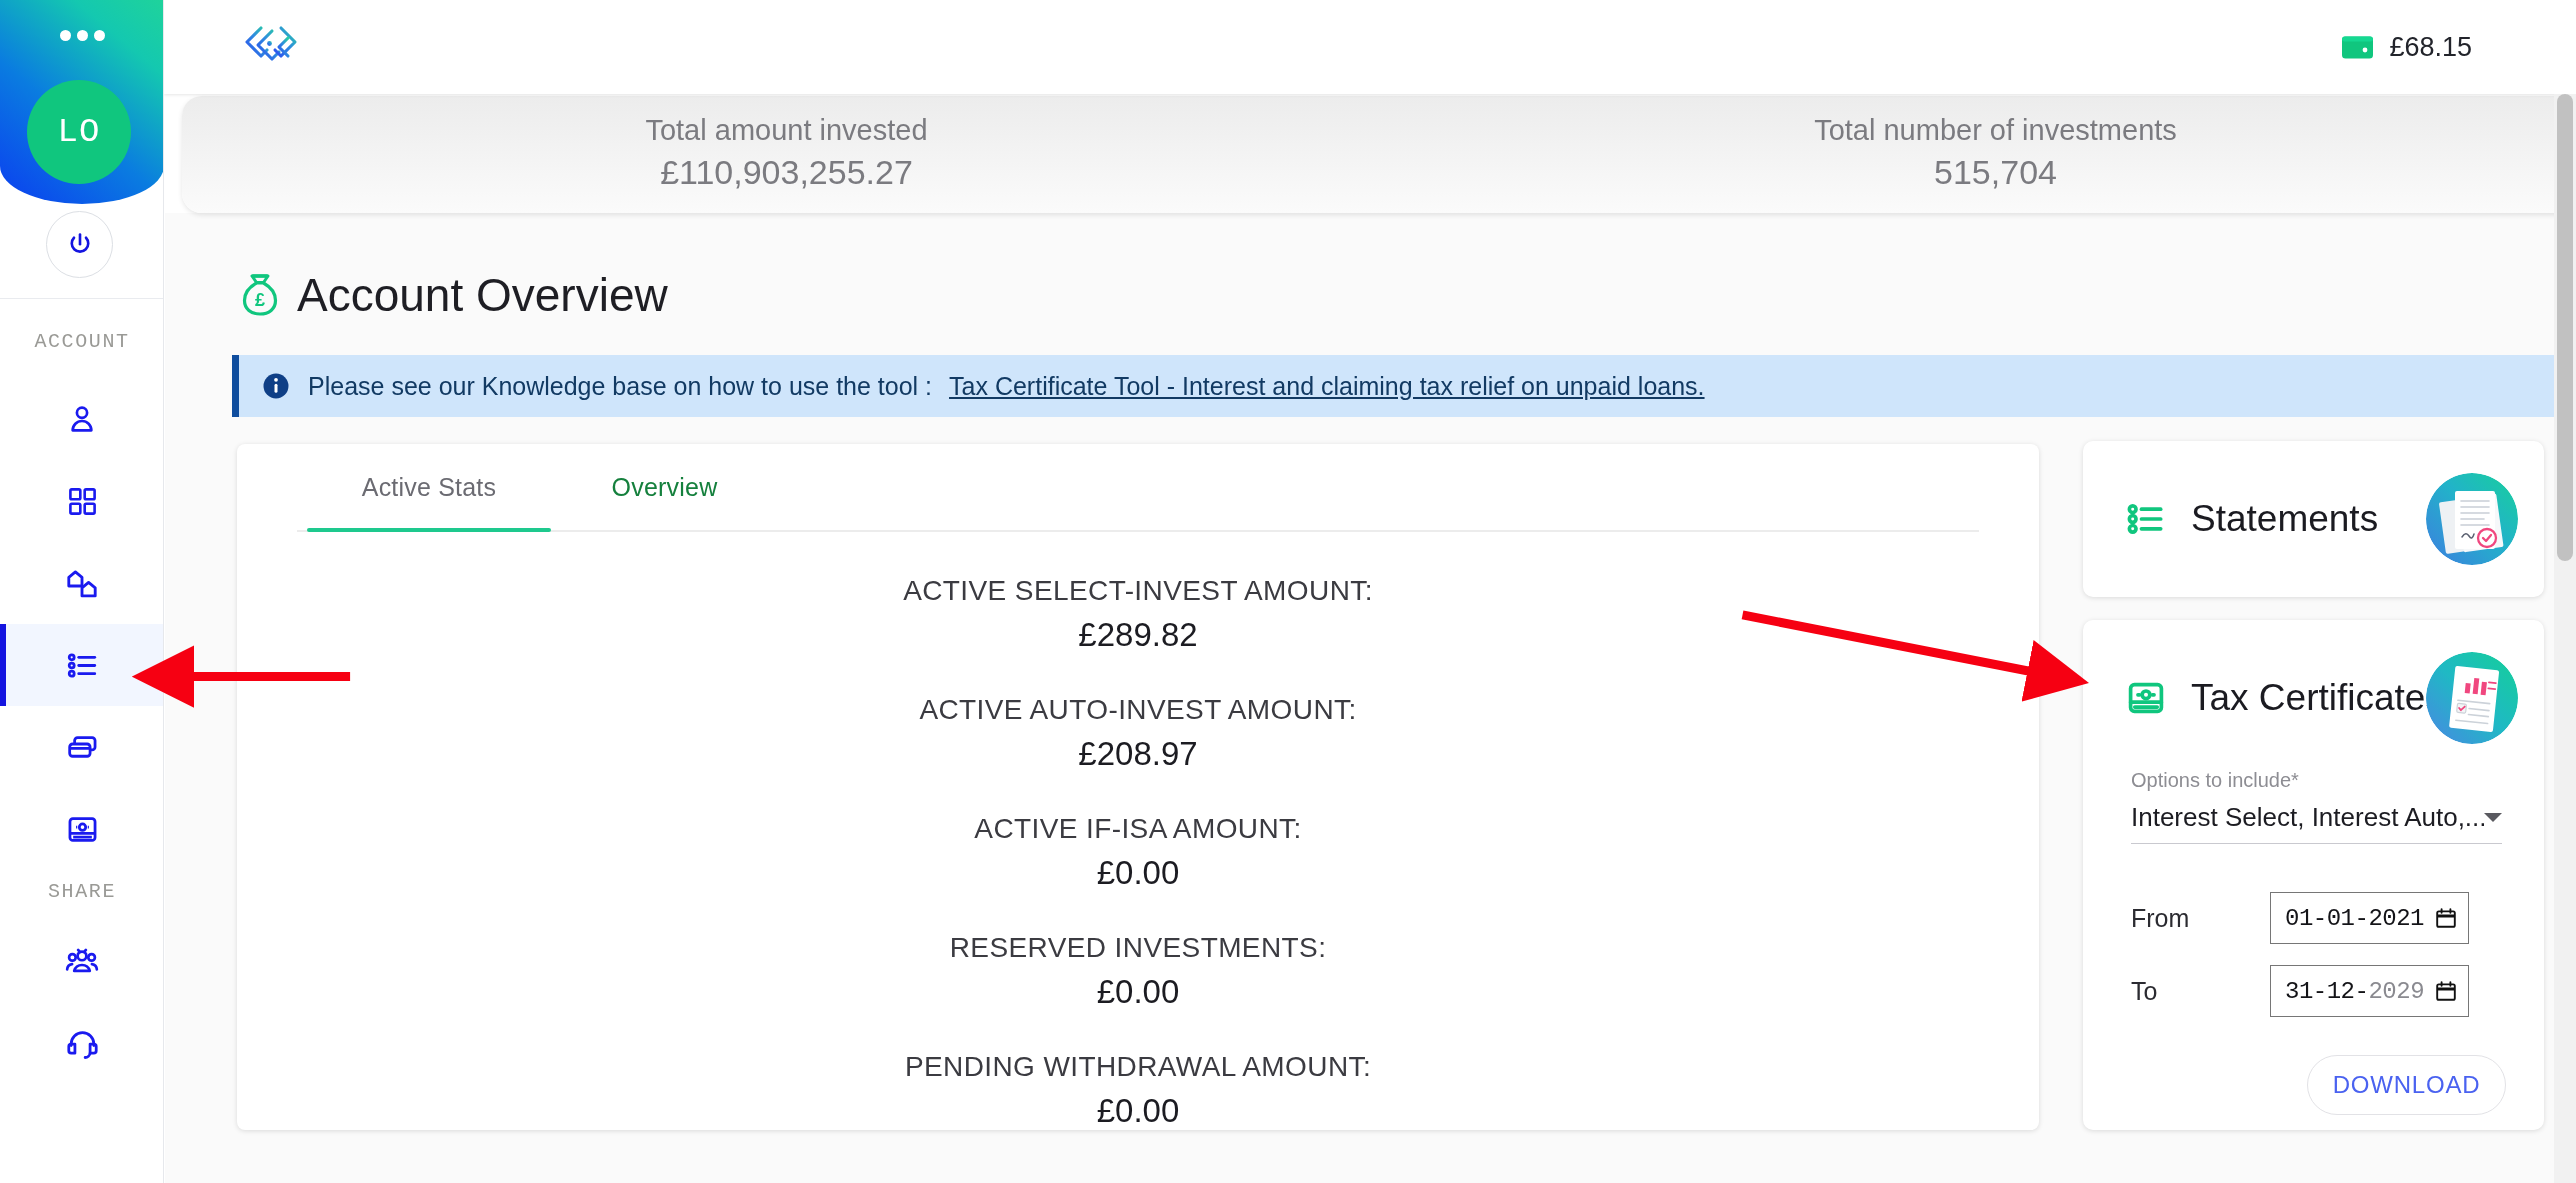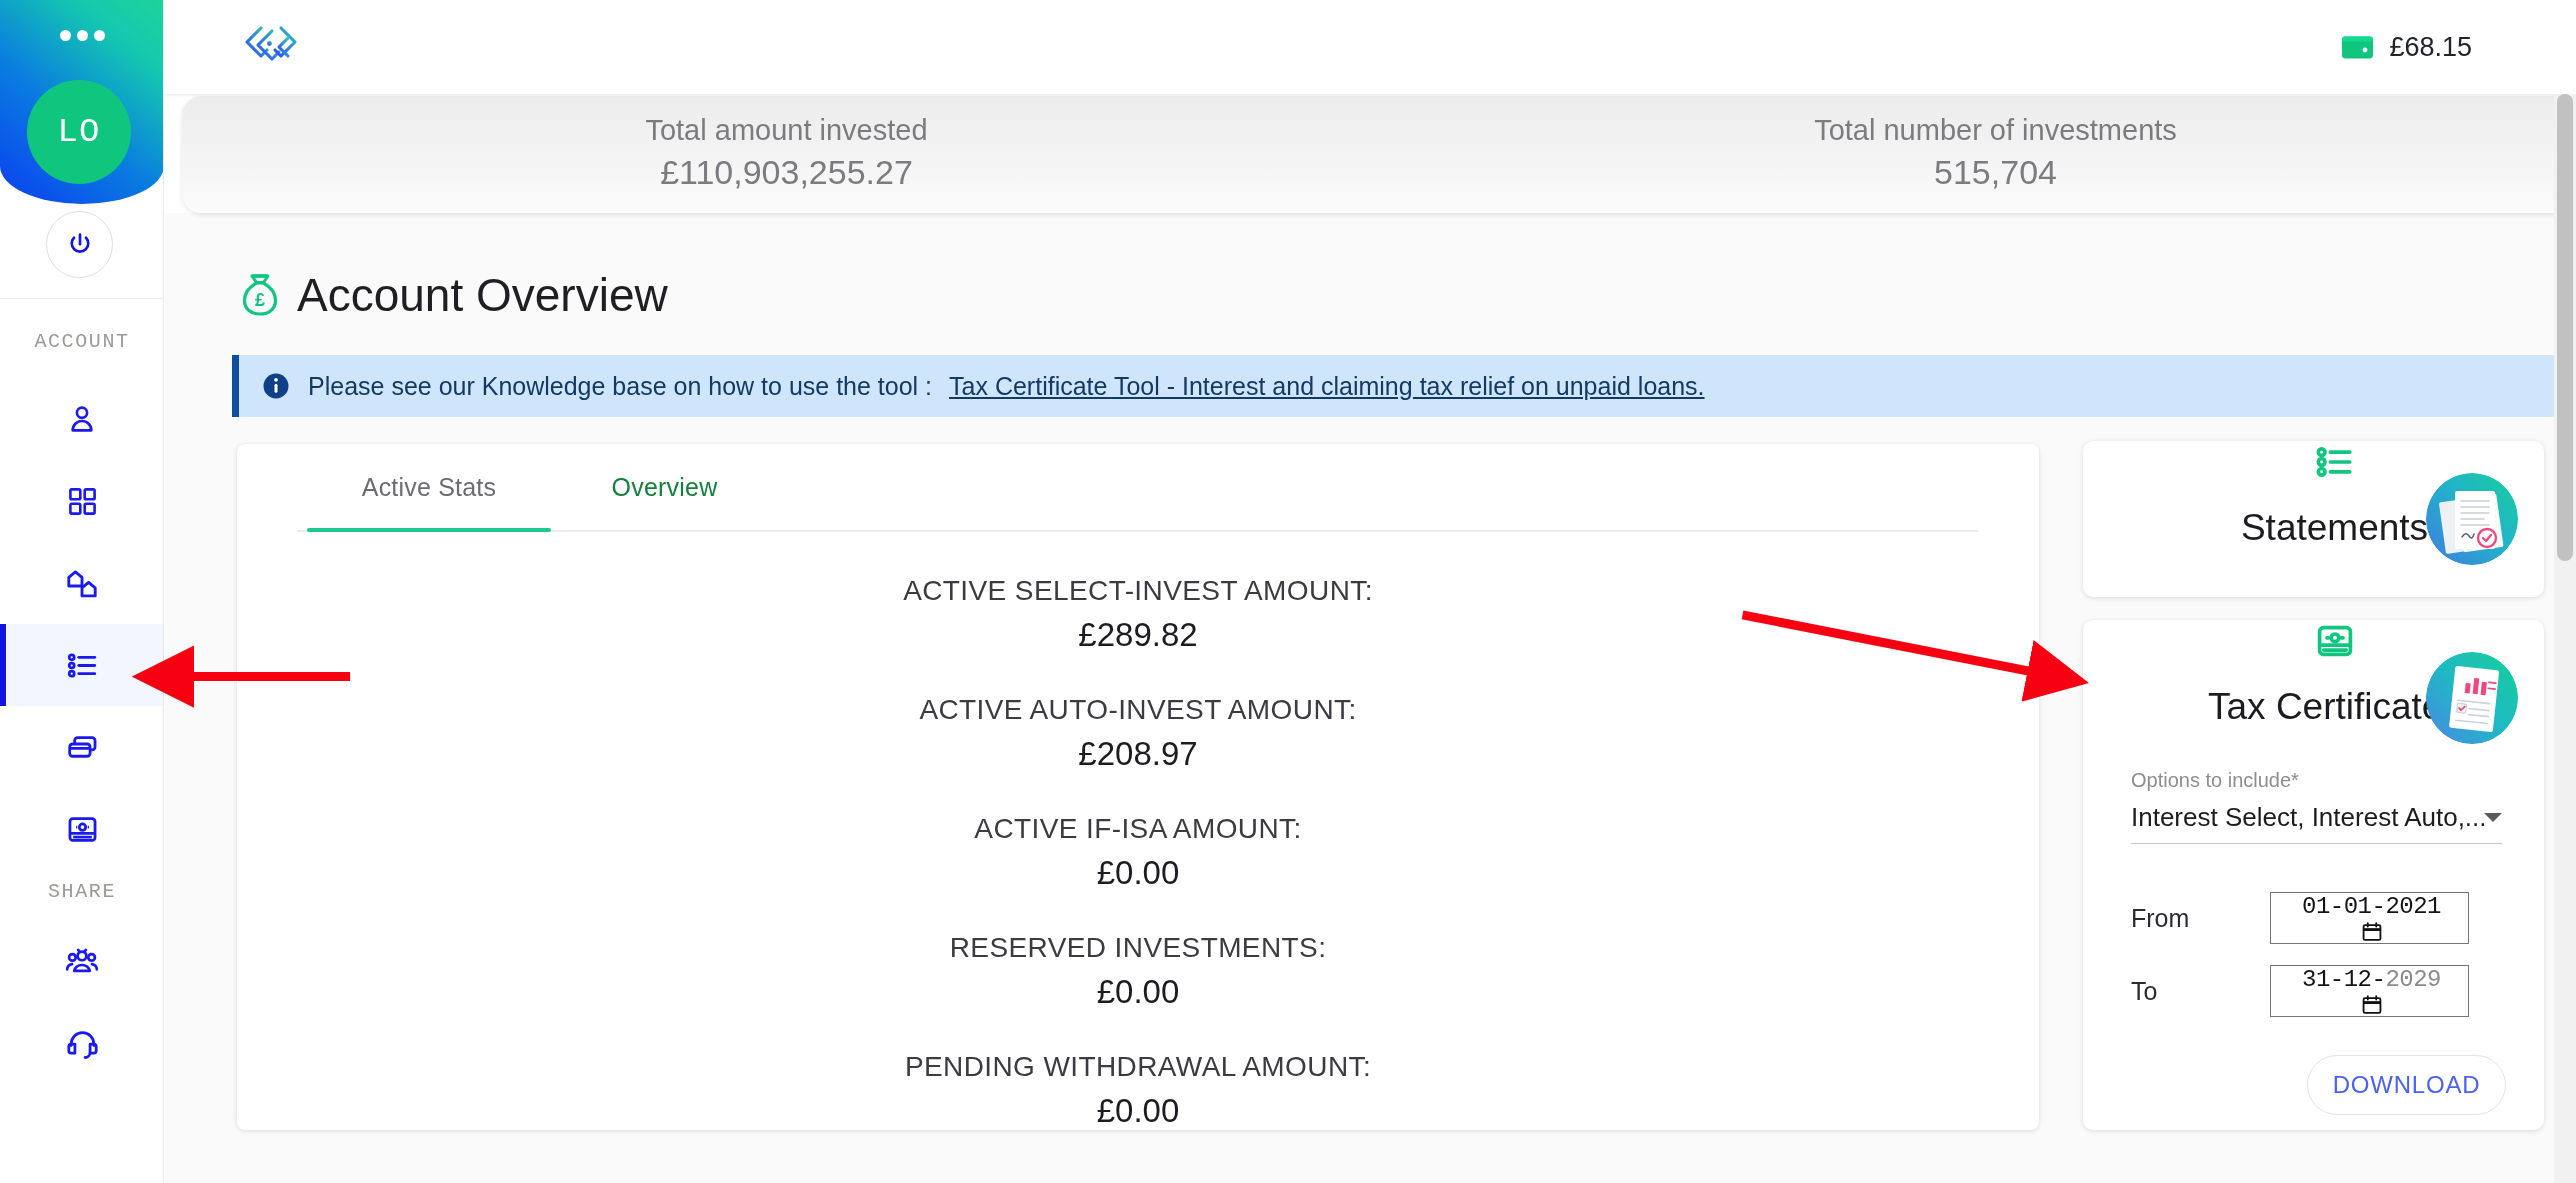--- a/index.html
+++ b/index.html
@@ -142,21 +142,21 @@
 
   
   .sidecard {
     position: absolute; left: 2083px; width: 461px;
     background: #fff; border-radius: 10px;
     box-shadow: 0 1px 5px rgba(0,0,0,0.13);
   }
   #statements-card { top: 441px; height: 156px; }
   #tax-card { top: 620px; height: 510px; }
   .card-head {
-    position: relative; display: flex; align-items: center; height: 156px; padding-left: 42px; gap: 24px; flex-direction: column;
+    position: relative; display: flex; align-items: center; height: 156px; padding-left: 42px; gap: 24px;
   }
   .card-title { font-size: 37px; color: #1b1b21; }
   .card-illus {
     position: absolute; right: 26px; top: 50%; transform: translateY(-50%);
     width: 92px; height: 92px; border-radius: 50%;
     overflow: hidden;
   }
   .field-label { position: absolute; left: 48px; font-size: 20px; color: #8d8d93; }
   .select-row {
     position: absolute; left: 48px; right: 42px;
@@ -166,21 +166,20 @@
   .select-value { font-size: 26px; color: #1c1c22; white-space: nowrap; overflow: hidden; }
   .caret { width: 0; height: 0; border-left: 9px solid transparent; border-right: 9px solid transparent; border-top: 9px solid #5a5a60; }
   .daterow { position: absolute; display: flex; align-items: center; }
   .daterow .dlabel { font-size: 25px; color: #2b2b31; width: 139px; }
   .dateinput {
     width: 199px; height: 52px; border: 1px solid #767676; background: #fff;
     display: flex; align-items: center; justify-content: space-between;
     padding: 0 10px 0 14px; cursor: text;
     font-family: "Liberation Mono", monospace; font-size: 24px; color: #141418;
     letter-spacing: -0.5px;
-    flex-direction: column;
   }
   .dim { color: #8a8a90; }
   .dl-btn {
     position: absolute; left: 224px; top: 435px;
     width: 199px; height: 60px; border-radius: 30px;
     border: 1px solid #e2e2e6; background: #fff;
     display: flex; align-items: center; justify-content: center;
     font-size: 24px; color: #4a62f0; letter-spacing: 0.8px; cursor: pointer;
   }
 

